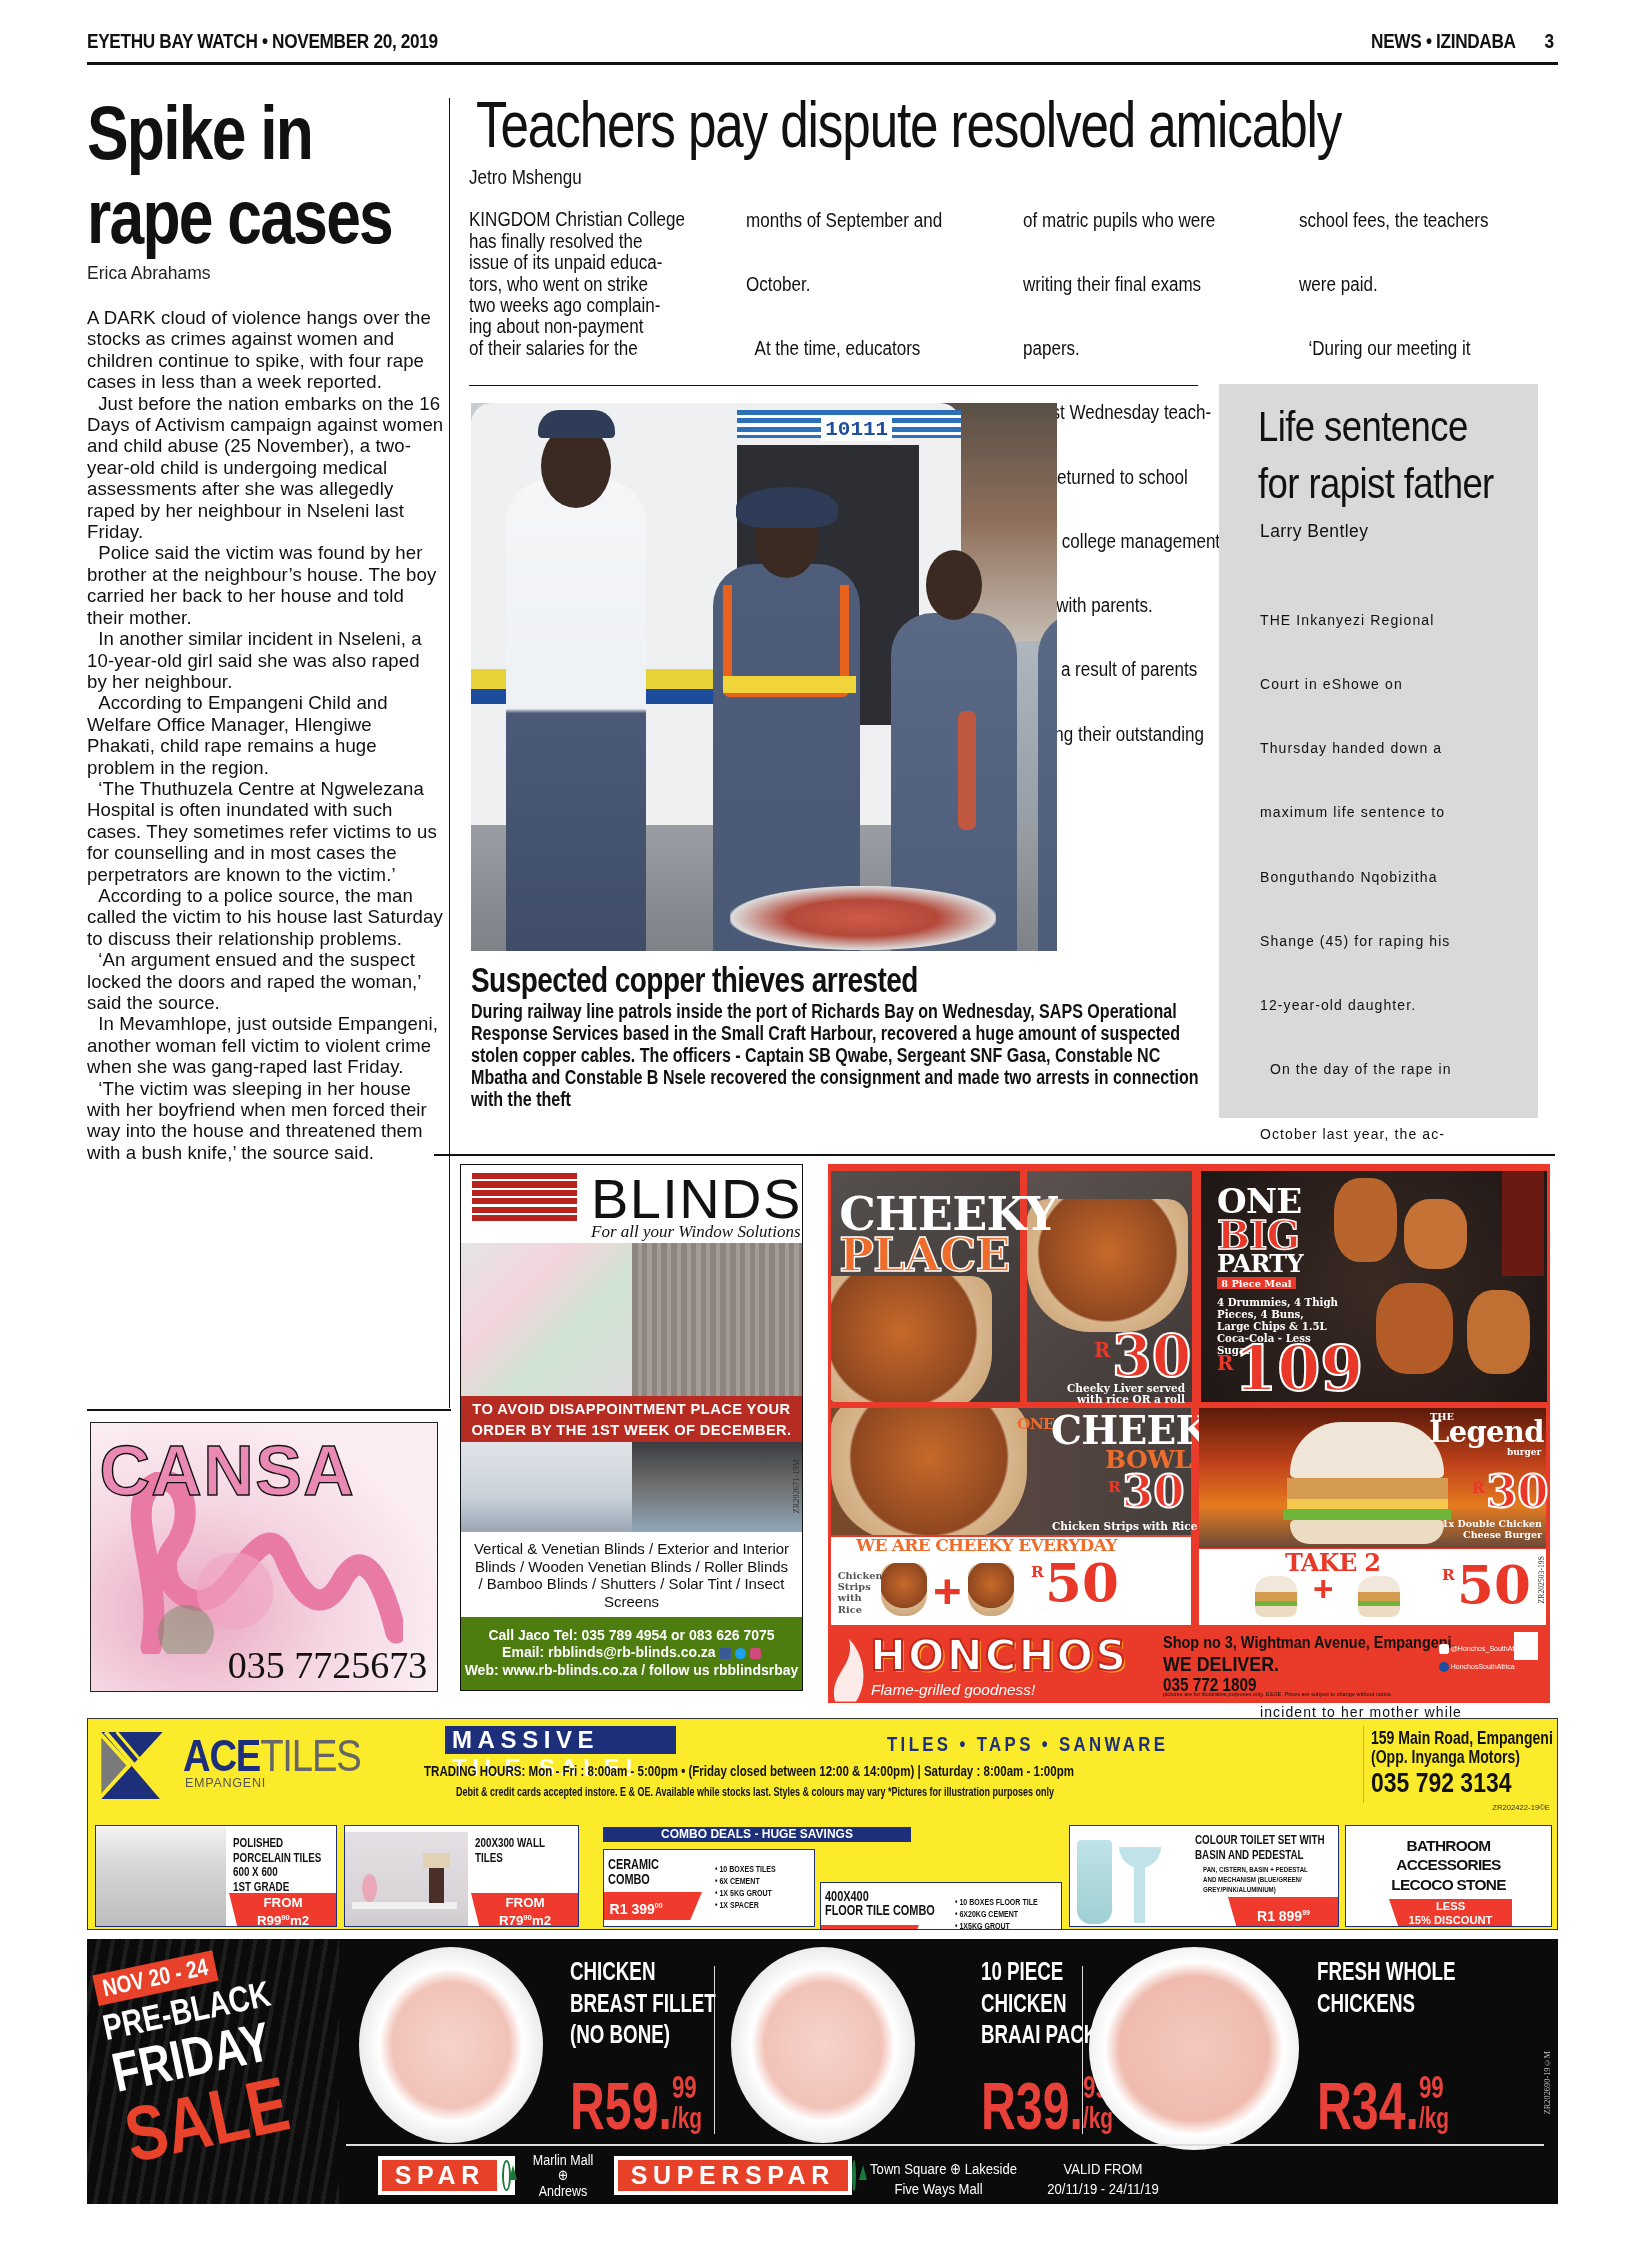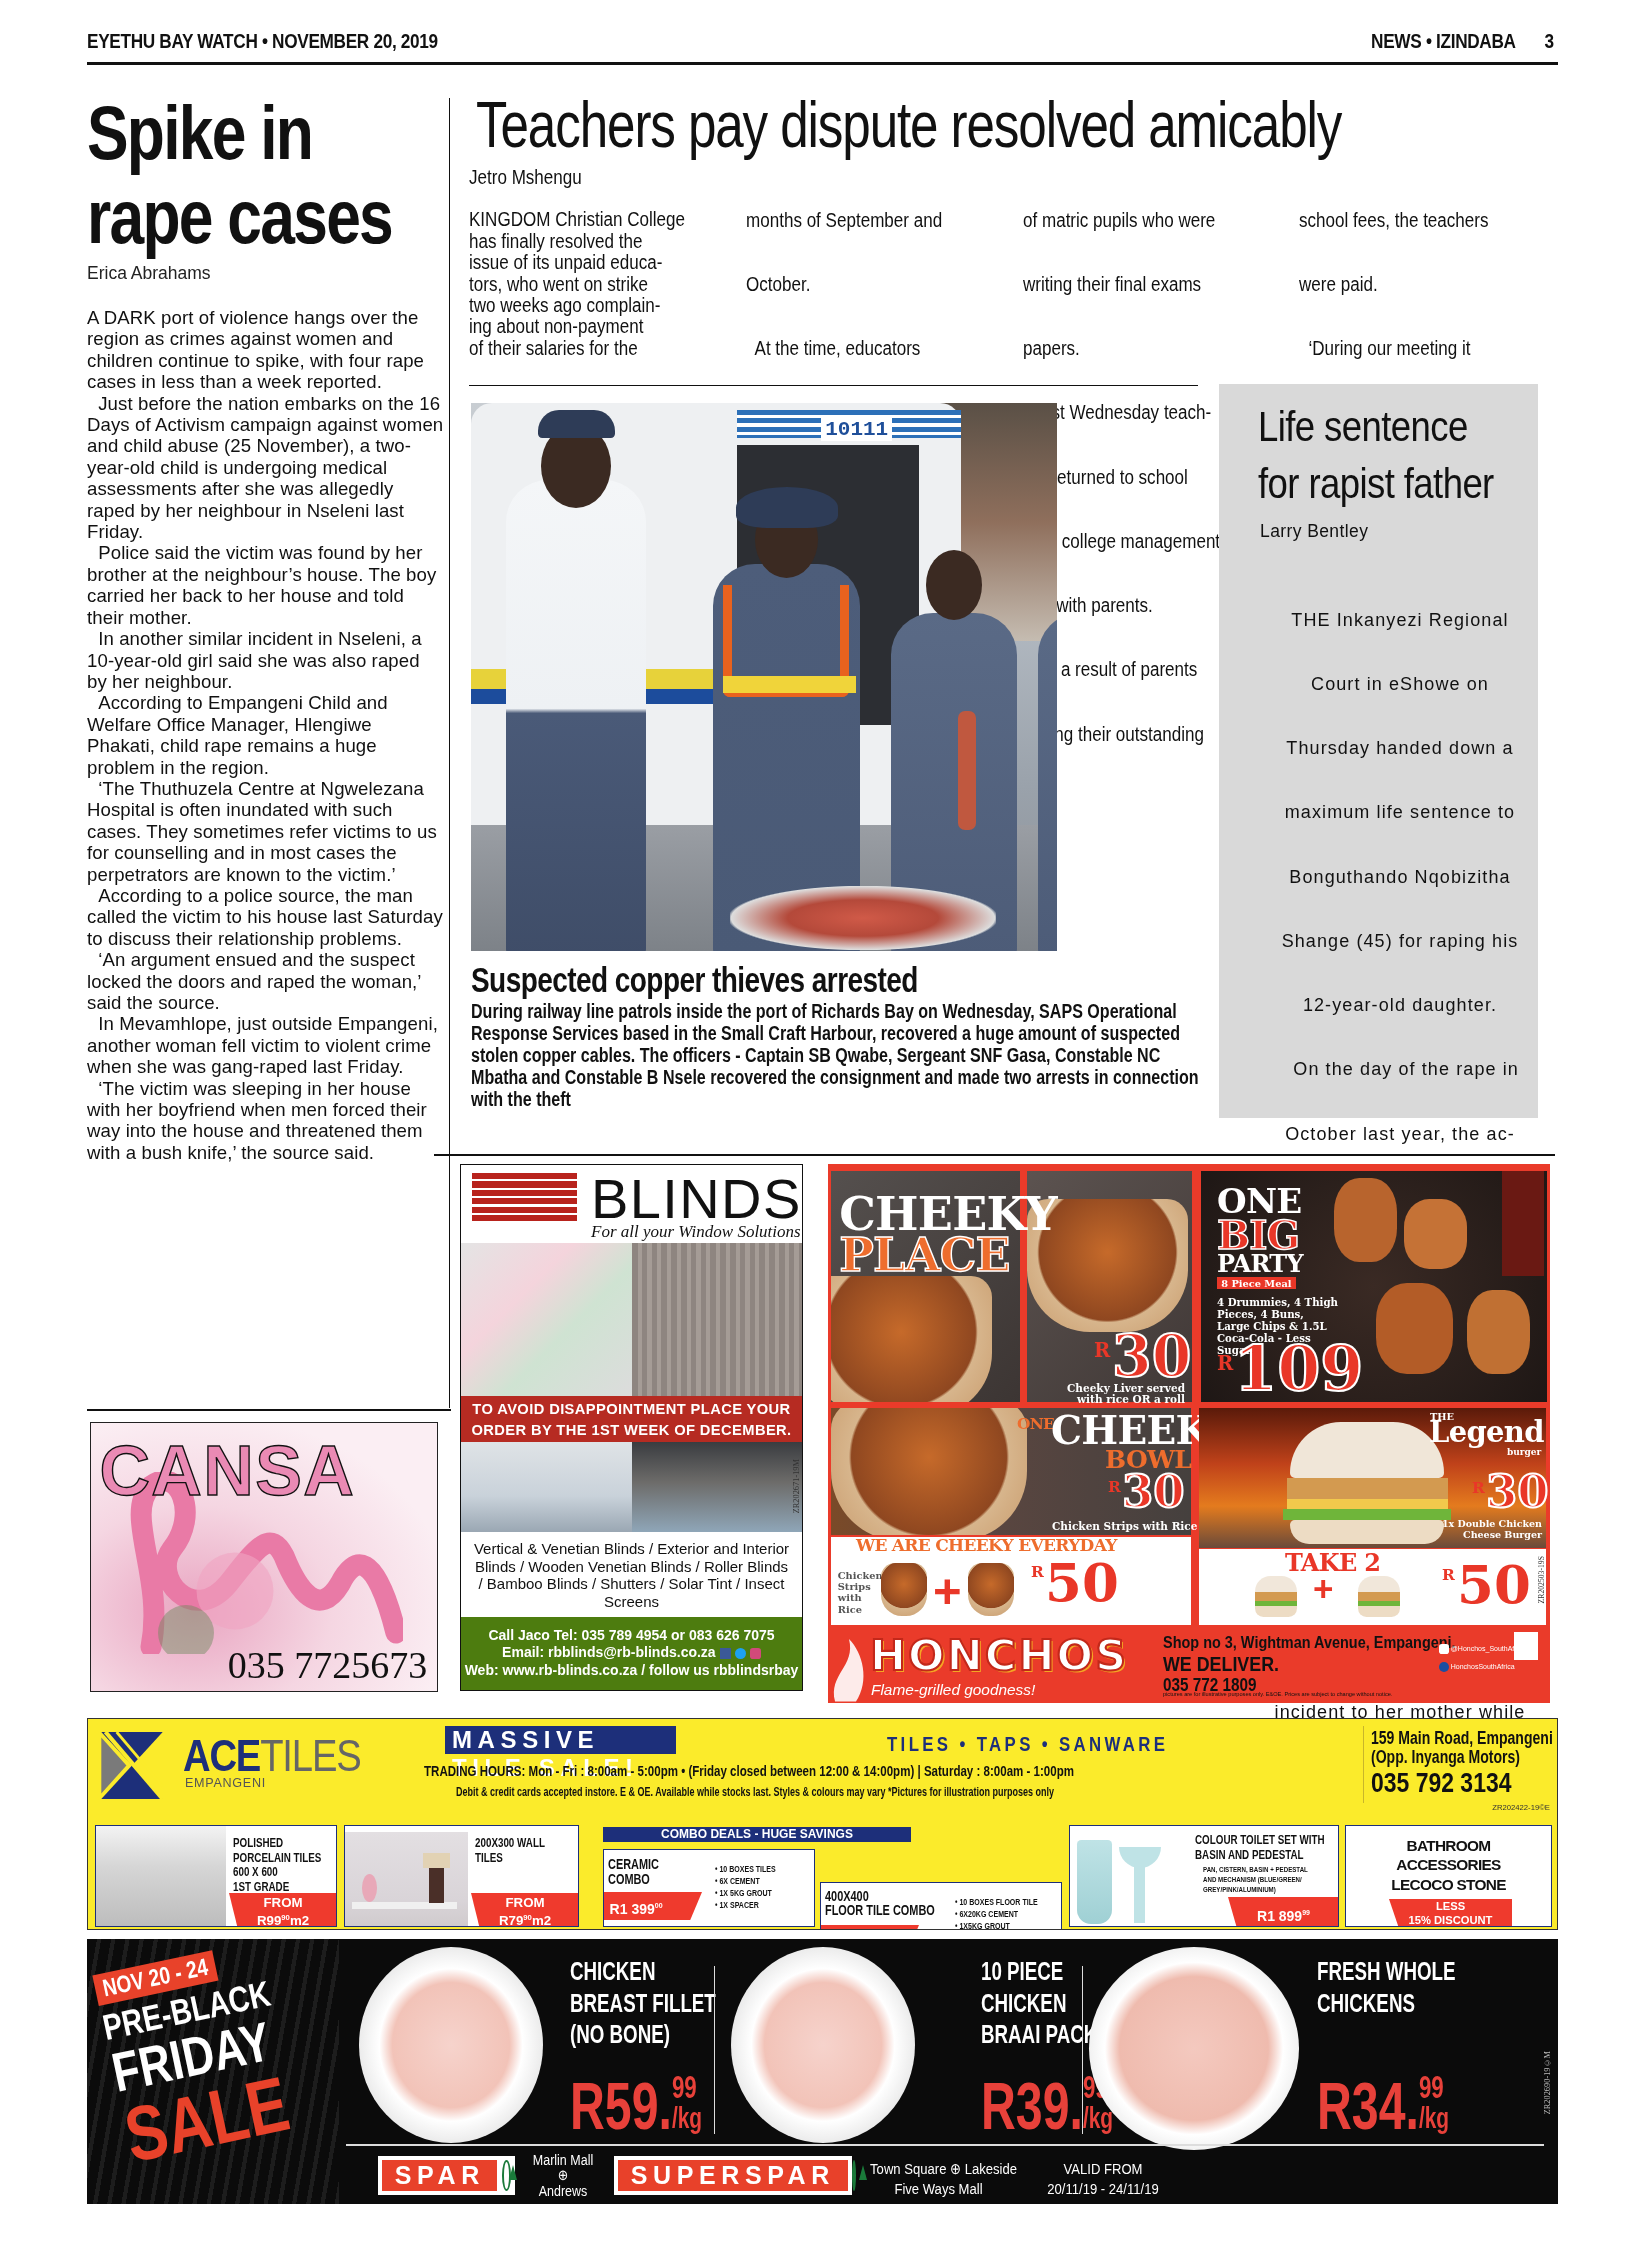--- a/index.html
+++ b/index.html
@@ -40,21 +40,21 @@
   .ground { position: absolute; left: 0; bottom: 0; width: 100%; height: 126px; background: linear-gradient(180deg, #9a9ea4, #7d8288); }
 
   .copper-title { left: 471px; top: 960px; font-weight: bold; font-size: 35px; line-height: 39px; transform: scaleX(0.8); transform-origin: left; white-space: nowrap; letter-spacing: -0.7px; }
   .copper-caption { left: 471px; top: 1000px; width: 897px; font-weight: bold; font-size: 19.6px; line-height: 22px; transform: scaleX(0.82); transform-origin: left; }
   .mid-rule { left: 469px; top: 385px; width: 729px; height: 1.4px; background: #111; }
 
   
   .life-box { left: 1219px; top: 384px; width: 319px; height: 734px; background: #d9d9d9; }
   .life-title { left: 1258px; top: 398px; font-size: 43px; line-height: 57px; font-weight: normal; letter-spacing: -0.7px; transform: scaleX(0.85); transform-origin: left; white-space: nowrap; color: #111; }
   .life-byline { left: 1260px; top: 521px; font-size: 17.5px; letter-spacing: 0.4px; }
-  .life-body { left: 1260px; top: 567px; width: 280px; font-size: 18px; line-height: 21.4px; letter-spacing: 1.1px; white-space: nowrap; text-align: center; }
+  .life-body { left: 1260px; top: 567px; width: 280px; font-size: 14px; line-height: 21.4px; letter-spacing: 1.1px; white-space: nowrap; }
 
   
   .ads-rule { left: 434px; top: 1154px; width: 1121px; height: 2.1px; background: #111; }
   .left-box-rule { left: 87px; top: 1409px; width: 364px; height: 2.1px; background: #111; }
 
   
   .rb { left: 460px; top: 1164px; width: 343px; height: 527px; border: 1.4px solid #111; background: #fff; overflow: hidden; }
   .rb-logo { position: absolute; left: 11.2px; top: 8.4px; width: 105px; height: 50px; background: repeating-linear-gradient(180deg, #b8231d 0 6.3px, #fff 6.3px 8.4px); font-weight: bold; font-size: 56px; }
   .rb-blinds { position: absolute; left: 130px; top: 1.4px; font-size: 56px; font-weight: normal; letter-spacing: 1.4px; color: #111; }
   .rb-tag { position: absolute; left: 130px; top: 57px; font-family: "Liberation Serif", serif; font-style: italic; font-size: 17px; }
@@ -135,21 +135,21 @@
   <span>3</span>
 </div>
 <div class="abs top-rule"></div>
 
 <div class="abs spike-title">
   <div>Spike in</div>
   <div>rape cases</div>
 </div>
 <div class="abs byline" style="left:87px; top:263px;">Erica Abrahams</div>
 <div class="abs body-text" style="left:87px; top:307px; width:357px;">
-  <p>A DARK port of violence hangs over the region as crimes against women and children continue to spike, with four rape cases in less than a week reported.</p>
+  <p>A DARK cloud of violence hangs over the stocks as crimes against women and children continue to spike, with four rape cases in less than a week reported.</p>
   <p class="ind">Just before the nation embarks on the 16 Days of Activism campaign against women and child abuse (25 November), a two-year-old child is undergoing medical assessments after she was allegedly raped by her neighbour in Nseleni last Friday.</p>
   <p class="ind">Police said the victim was found by her brother at the neighbour’s house. The boy carried her back to her house and told their mother.</p>
   <p class="ind">In another similar incident in Nseleni, a 10-year-old girl said she was also raped by her neighbour.</p>
   <p class="ind">According to Empangeni Child and Welfare Office Manager, Hlengiwe Phakati, child rape remains a huge problem in the region.</p>
   <p class="ind">‘The Thuthuzela Centre at Ngwelezana Hospital is often inundated with such cases. They sometimes refer victims to us for counselling and in most cases the perpetrators are known to the victim.’</p>
   <p class="ind">According to a police source, the man called the victim to his house last Saturday to discuss their relationship problems.</p>
   <p class="ind">‘An argument ensued and the suspect locked the doors and raped the woman,’ said the source.</p>
   <p class="ind">In Mevamhlope, just outside Empangeni, another woman fell victim to violent crime when she was gang-raped last Friday.</p>
   <p class="ind">‘The victim was sleeping in her house with her boyfriend when men forced their way into the house and threatened them with a bush knife,’ the source said.</p>
 </div>

